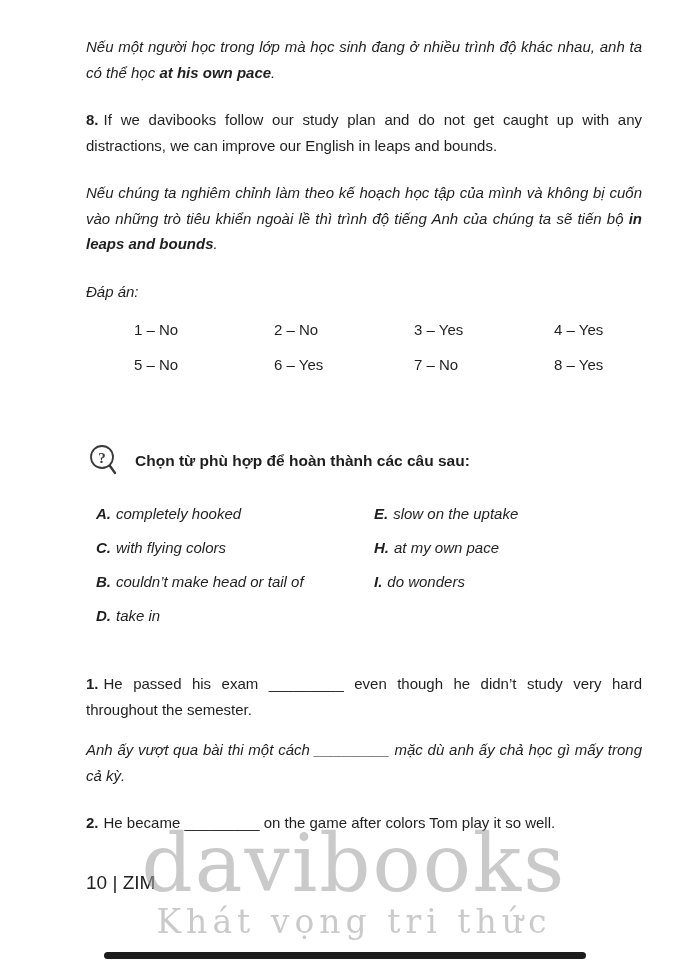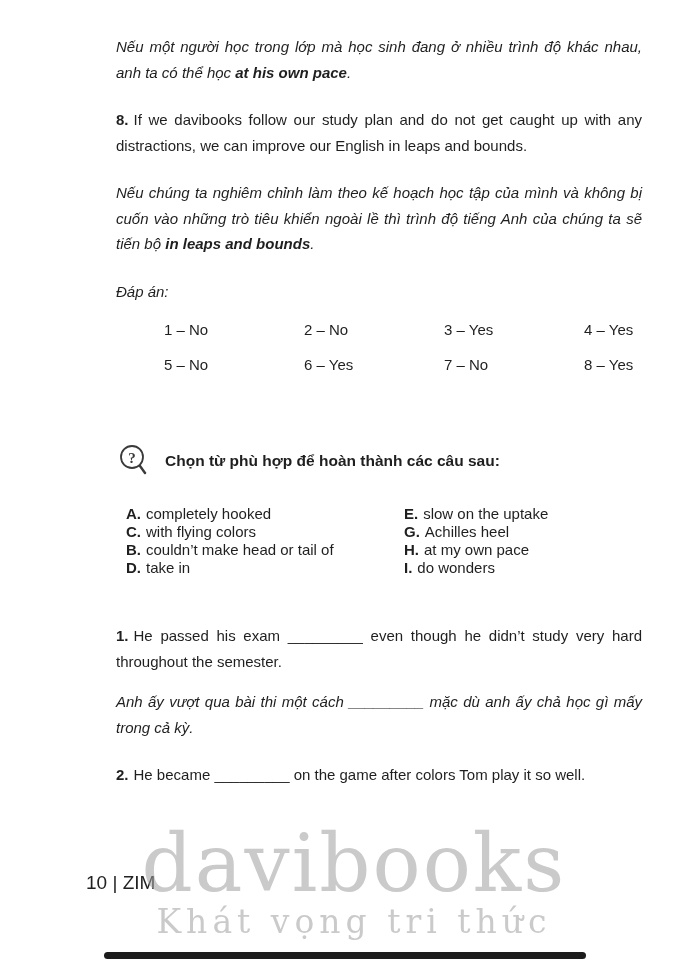--- a/index.html
+++ b/index.html
@@ -7,21 +7,21 @@
     position: relative;
     width: 700px;
     height: 961px;
     margin: 0 auto;
     background: #ffffff;
     font-family: "Liberation Sans", sans-serif;
     color: #1f1f1f;
     overflow: hidden;
   }
   .content {
-    padding: 34px 58px 0 116px;
+    padding: 34px 58px 0 86px;
     font-size: 15px;
   }
   p { margin: 0 0 22px; line-height: 1.7; text-align: justify; }
   .vi { font-style: italic; }
   b, .bold { font-weight: bold; }
   .qnum { font-weight: bold; margin-right: 5px; }
 
   .answers-label { margin-bottom: 18px; }
   .answers-grid {
     display: grid;
@@ -40,23 +40,25 @@
     font-weight: bold;
     font-size: 15.5px;
   }
   .section-head .icon-wrap { flex: 0 0 auto; display: inline-flex; }
 
   .options {
     display: grid;
     grid-template-columns: 278px auto;
     grid-auto-flow: column;
     grid-template-rows: repeat(4, auto);
+    row-gap: 16px;
     padding-left: 10px;
     line-height: 1.2;
     margin-bottom: 46px;
+    font-style: italic;
   }
   .opt-letter { font-weight: bold; margin-right: 5px; }
 
   .q-en { margin-bottom: 15px; }
   .q-vi { margin-bottom: 22px; }
 
   .footer {
     position: absolute;
     left: 86px;
     top: 872px;
@@ -131,21 +133,20 @@
       </span>
       <span>Chọn từ phù hợp để hoàn thành các câu sau:</span>
     </div>
 
     <div class="options">
       <div><span class="opt-letter">A.</span><span>completely hooked</span></div>
       <div><span class="opt-letter">C.</span><span>with flying colors</span></div>
       <div><span class="opt-letter">B.</span><span>couldn’t make head or tail of</span></div>
       <div><span class="opt-letter">D.</span><span>take in</span></div>
       <div><span class="opt-letter">E.</span><span>slow on the uptake</span></div>
-      <div><span class="opt-letter">G.</span><span>Achilles heel</span></div>
       <div><span class="opt-letter">H.</span><span>at my own pace</span></div>
       <div><span class="opt-letter">I.</span><span>do wonders</span></div>
     </div>
 
     <p class="q-en"><span class="qnum">1.</span><span>He passed his exam _________ even though he didn’t study very hard throughout the semester.</span></p>
     <p class="vi q-vi">Anh ấy vượt qua bài thi một cách _________ mặc dù anh ấy chả học gì mấy trong cả kỳ.</p>
 
     <p class="q-en"><span class="qnum">2.</span><span>He became _________ on the game after colors Tom play it so well.</span></p>
 
   </div>

